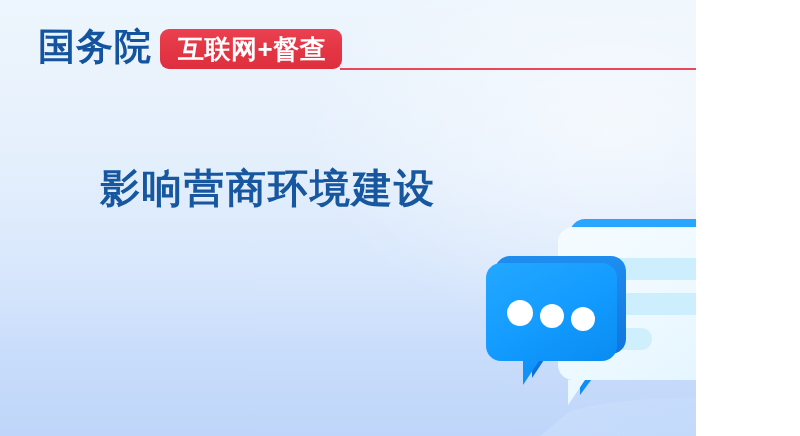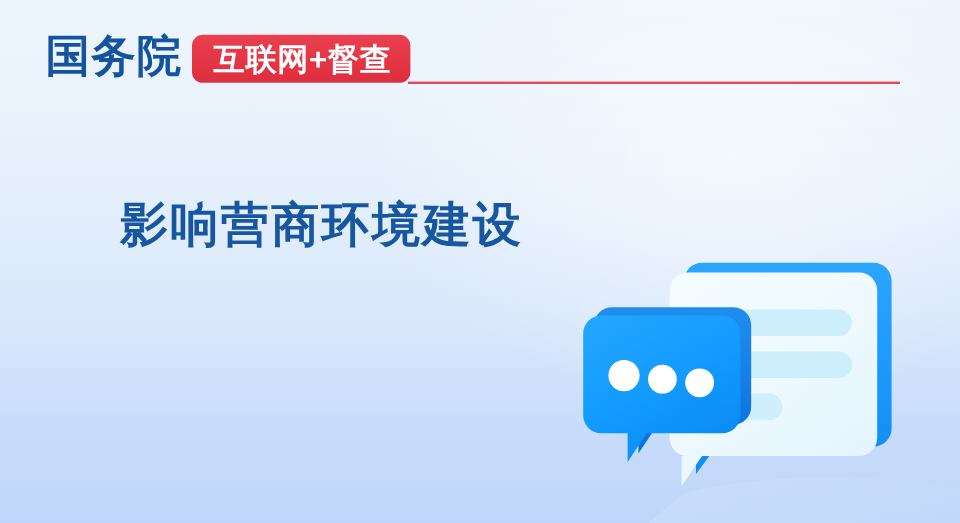--- a/index.html
+++ b/index.html
@@ -8,21 +8,21 @@
   }
   body {
     width: 800px;
     height: 436px;
     overflow: hidden;
     font-family: "Liberation Sans", "DejaVu Sans", sans-serif;
   }
 
   #banner {
     position: relative;
-    width: 800px;
+    width: 696px;
     height: 436px;
     background: linear-gradient(180deg,
         #edf5fd 0%,
         #eaf3fc 18%,
         #e4effc 38%,
         #d8e7fc 62%,
         #c8dcfb 82%,
         #bfd6fa 100%);
     overflow: hidden;
   }

